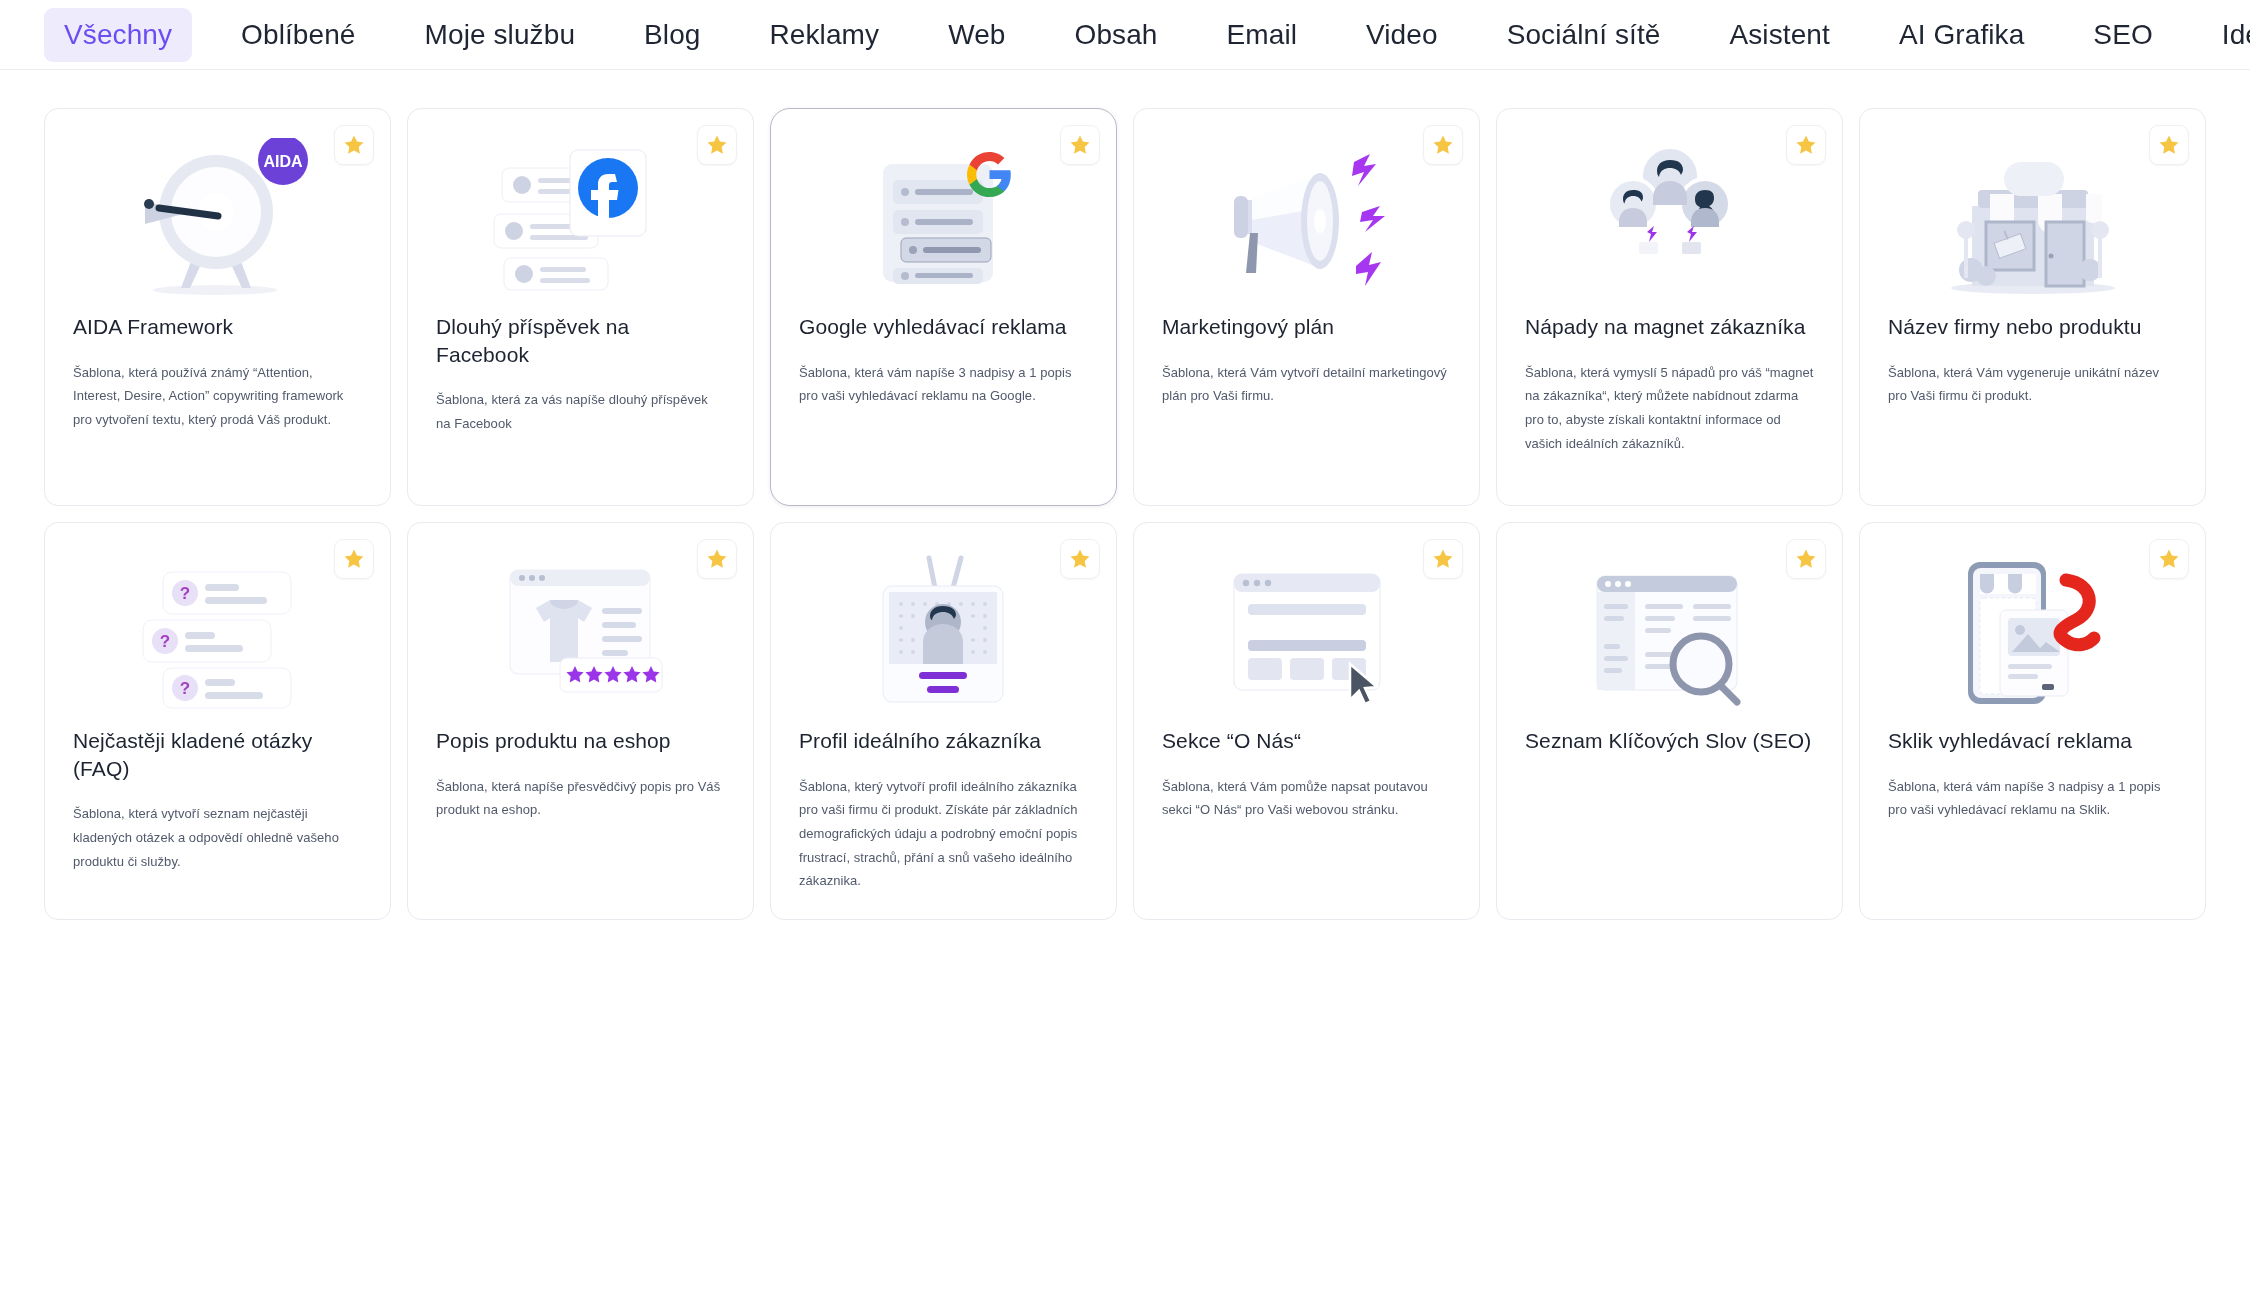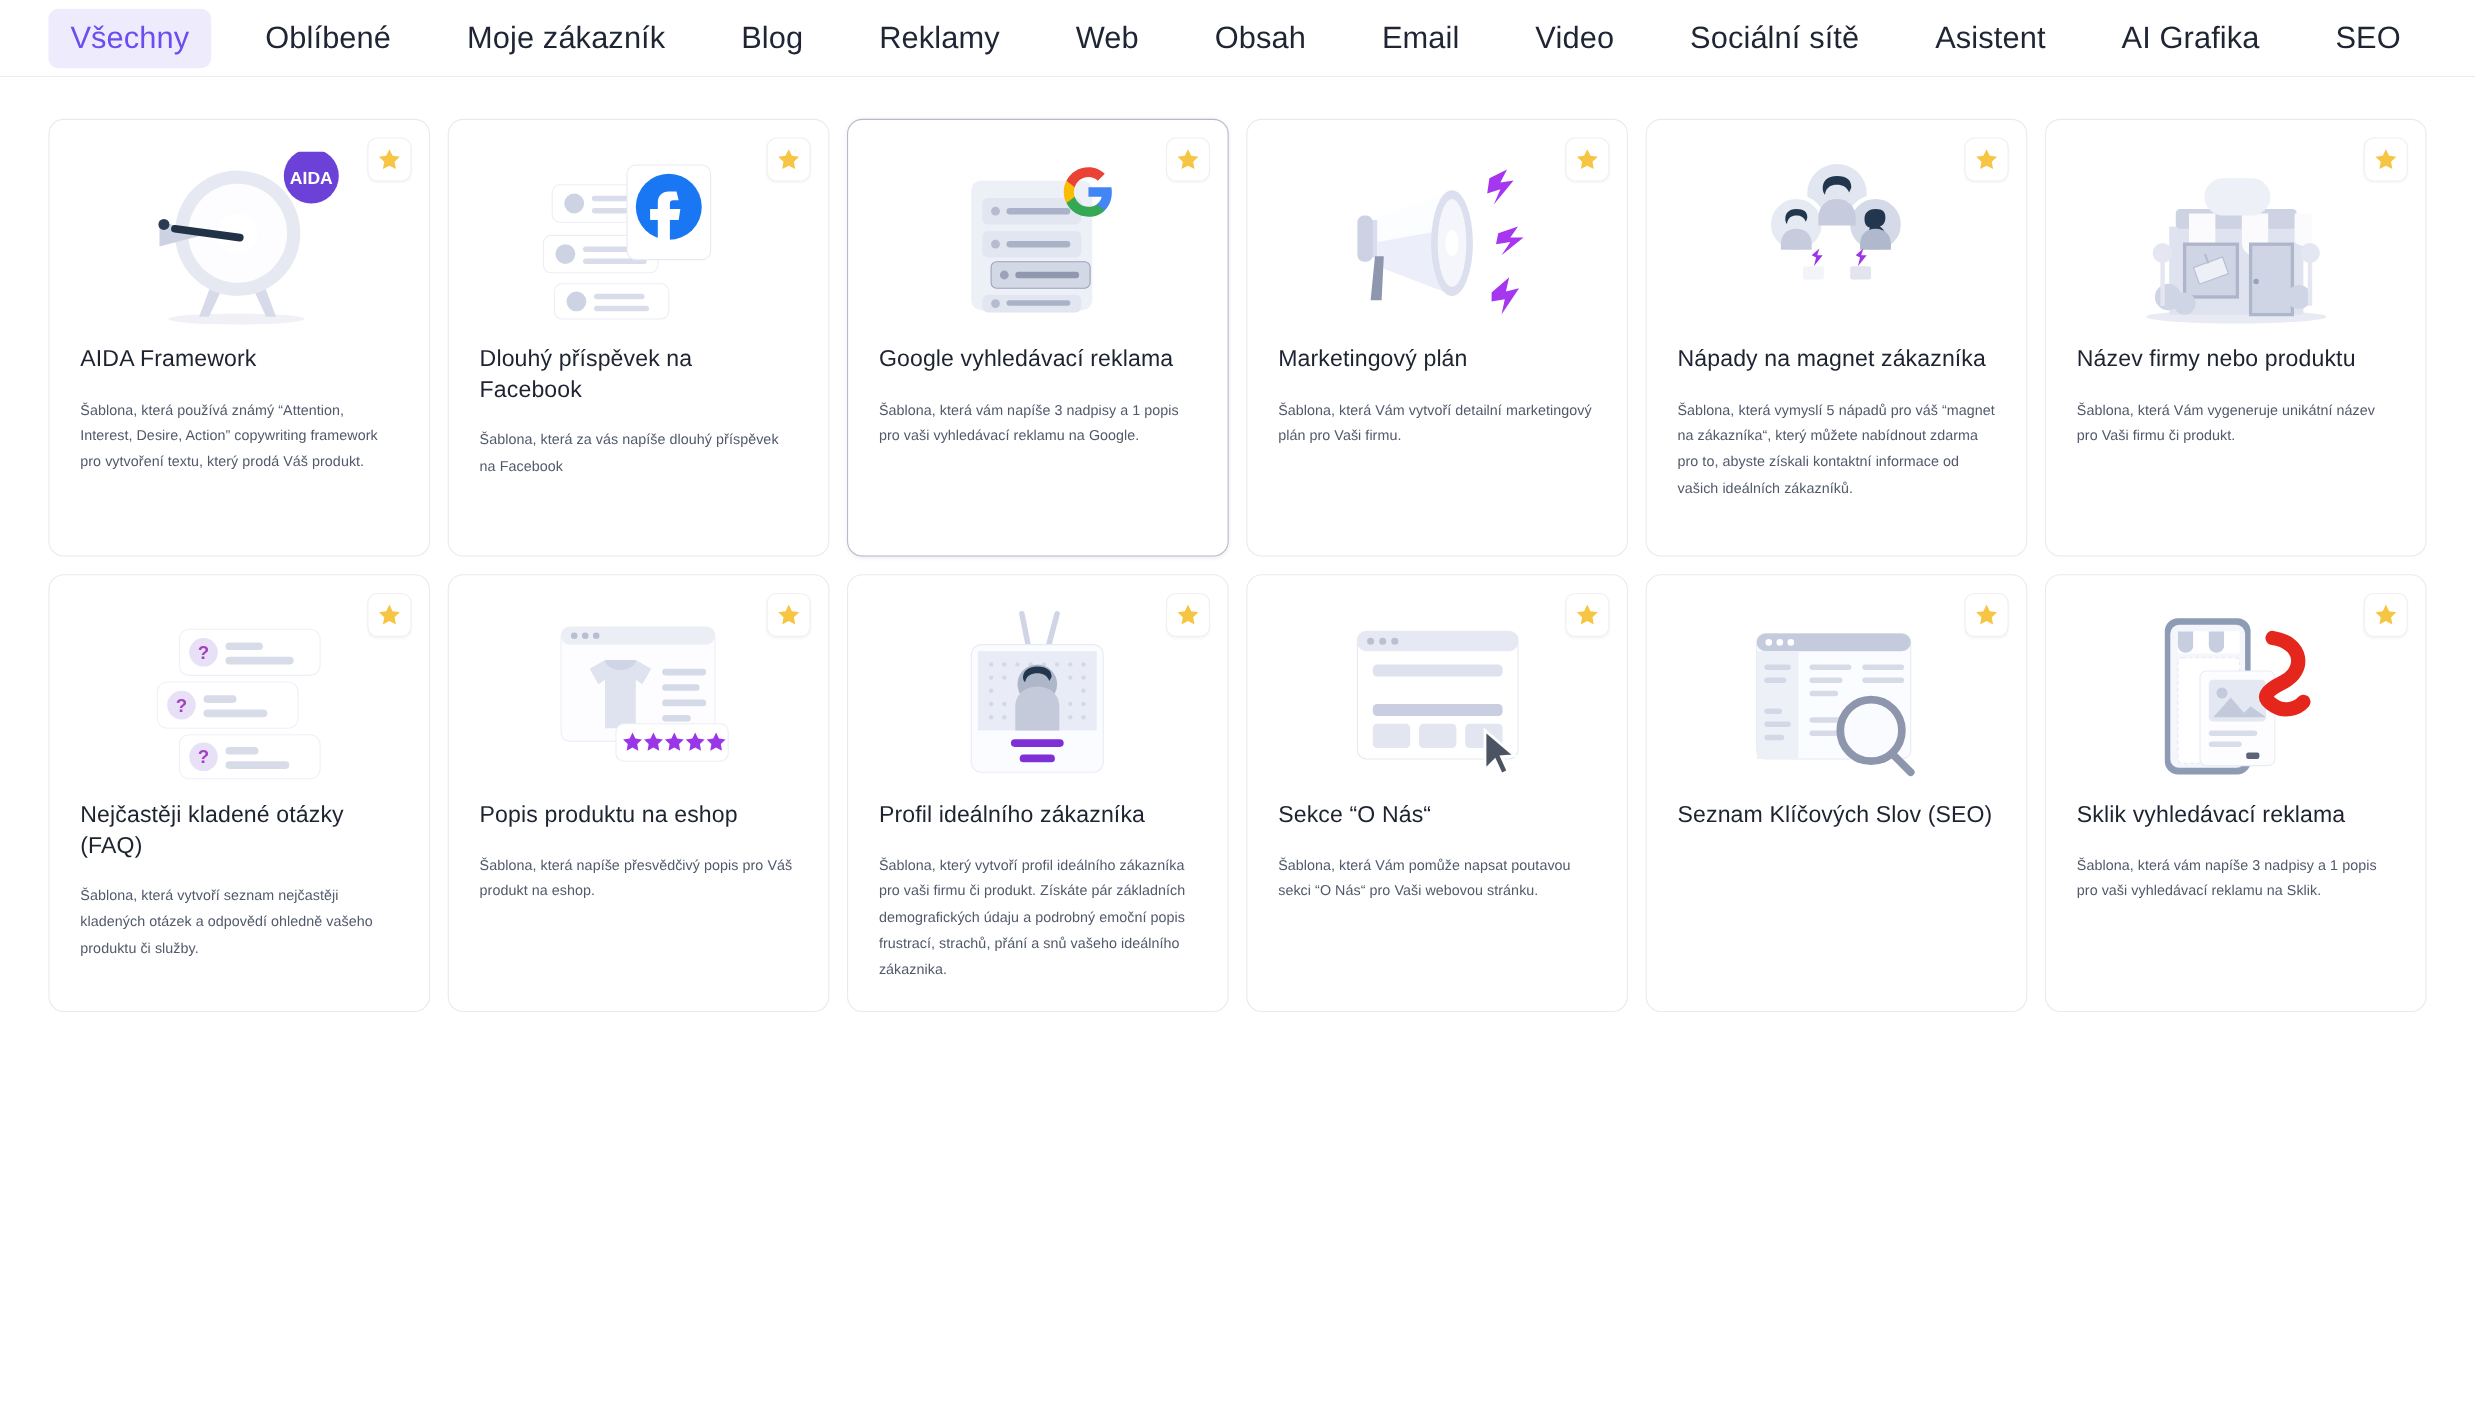--- a/index.html
+++ b/index.html
@@ -47,20 +47,21 @@
     background: #fff;
     border: 1px solid #e9e9ef;
     border-radius: 14px;
     height: 398px;
     padding: 4px;
     overflow: hidden;
   }
   .card.highlight {
     border-color: #b9b7c9;
     box-shadow: 0 1px 4px rgba(60,60,90,.09);
+    border-radius: 20px;
   }
 
   .star-badge {
     position: absolute;
     top: 16px; right: 16px;
     width: 40px; height: 40px;
     background: #fff;
     border: 1px solid #f0f0f4;
     border-radius: 9px;
     display: flex; align-items: center; justify-content: center;
@@ -92,21 +93,21 @@
     line-height: 1.82;
     letter-spacing: .05px;
   }
 </style>
 </head>
 <body>
 
 <div class="tabbar" id="tabbar">
     <div class="tab active">Všechny</div>
     <div class="tab">Oblíbené</div>
-    <div class="tab">Moje zákazník</div>
+    <div class="tab">Moje službu</div>
     <div class="tab">Blog</div>
     <div class="tab">Reklamy</div>
     <div class="tab">Web</div>
     <div class="tab">Obsah</div>
     <div class="tab">Email</div>
     <div class="tab">Video</div>
     <div class="tab">Sociální sítě</div>
     <div class="tab">Asistent</div>
     <div class="tab">AI Grafika</div>
     <div class="tab">SEO</div>

